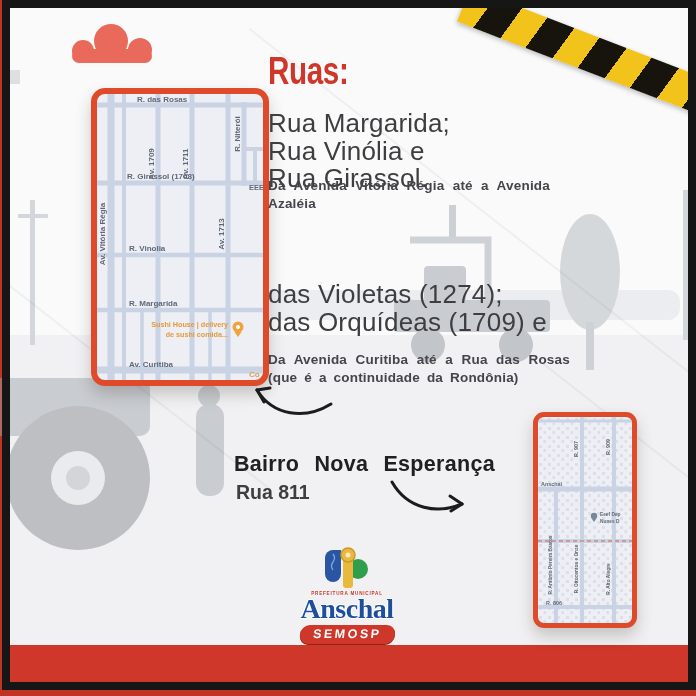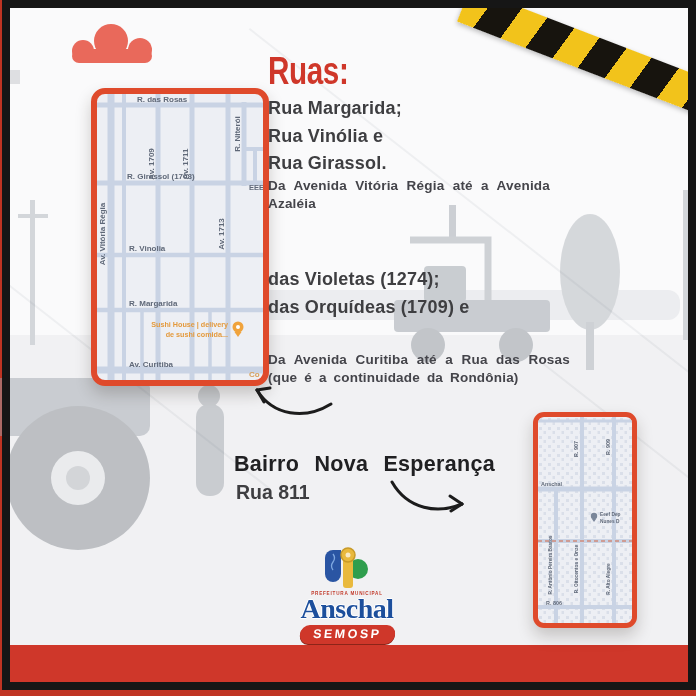--- a/index.html
+++ b/index.html
@@ -28,22 +28,22 @@
   .mapbox{position:absolute;border:6px solid var(--map_border);border-radius:14px;
     background:var(--map_bg);box-shadow:0 8px 16px rgba(40,30,25,.22);z-index:5;overflow:hidden;margin-left:36px;}
   .map-main{left:55px;top:88px;width:166px;height:286px;}
   .map-small{left:497px;top:412px;width:94px;height:206px;border-width:5px;border-radius:11px;}
   .mapbox svg{display:block;}
   .map text{font-family:"Liberation Sans",sans-serif;fill:var(--map_label);font-weight:600;}
   
   .h-red{position:absolute;z-index:6;color:var(--accent);font-weight:800;line-height:1;
     letter-spacing:-.5px;}
   .h-red>span{display:inline-block;transform:scaleX(.78);transform-origin:left bottom;}
-  .list{position:absolute;z-index:6;color:var(--text);font-size:18px;font-weight:700;
-    line-height:27.5px;letter-spacing:.2px;}
+  .list{position:absolute;z-index:6;color:var(--text);font-size:26px;font-weight:400;
+    line-height:27.5px;letter-spacing:.2px;margin-top:15px;}
   .note{position:absolute;z-index:6;color:#44444a;font-size:13.5px;font-weight:700;
     line-height:18px;text-align:justify;letter-spacing:.2px;word-spacing:3px;}
   .bairro-title{position:absolute;left:234px;top:452px;z-index:6;color:#202022;
     font-size:21.5px;font-weight:800;word-spacing:9px;letter-spacing:.3px;}
   .bairro-sub{position:absolute;left:236px;top:481px;z-index:6;color:var(--text);
     font-size:19.5px;font-weight:700;}
   .arrow{position:absolute;z-index:6;}
   
   .logo{position:absolute;left:277px;top:546px;width:140px;z-index:6;text-align:center;}
   .logo-icon{display:block;margin:0 auto;}

